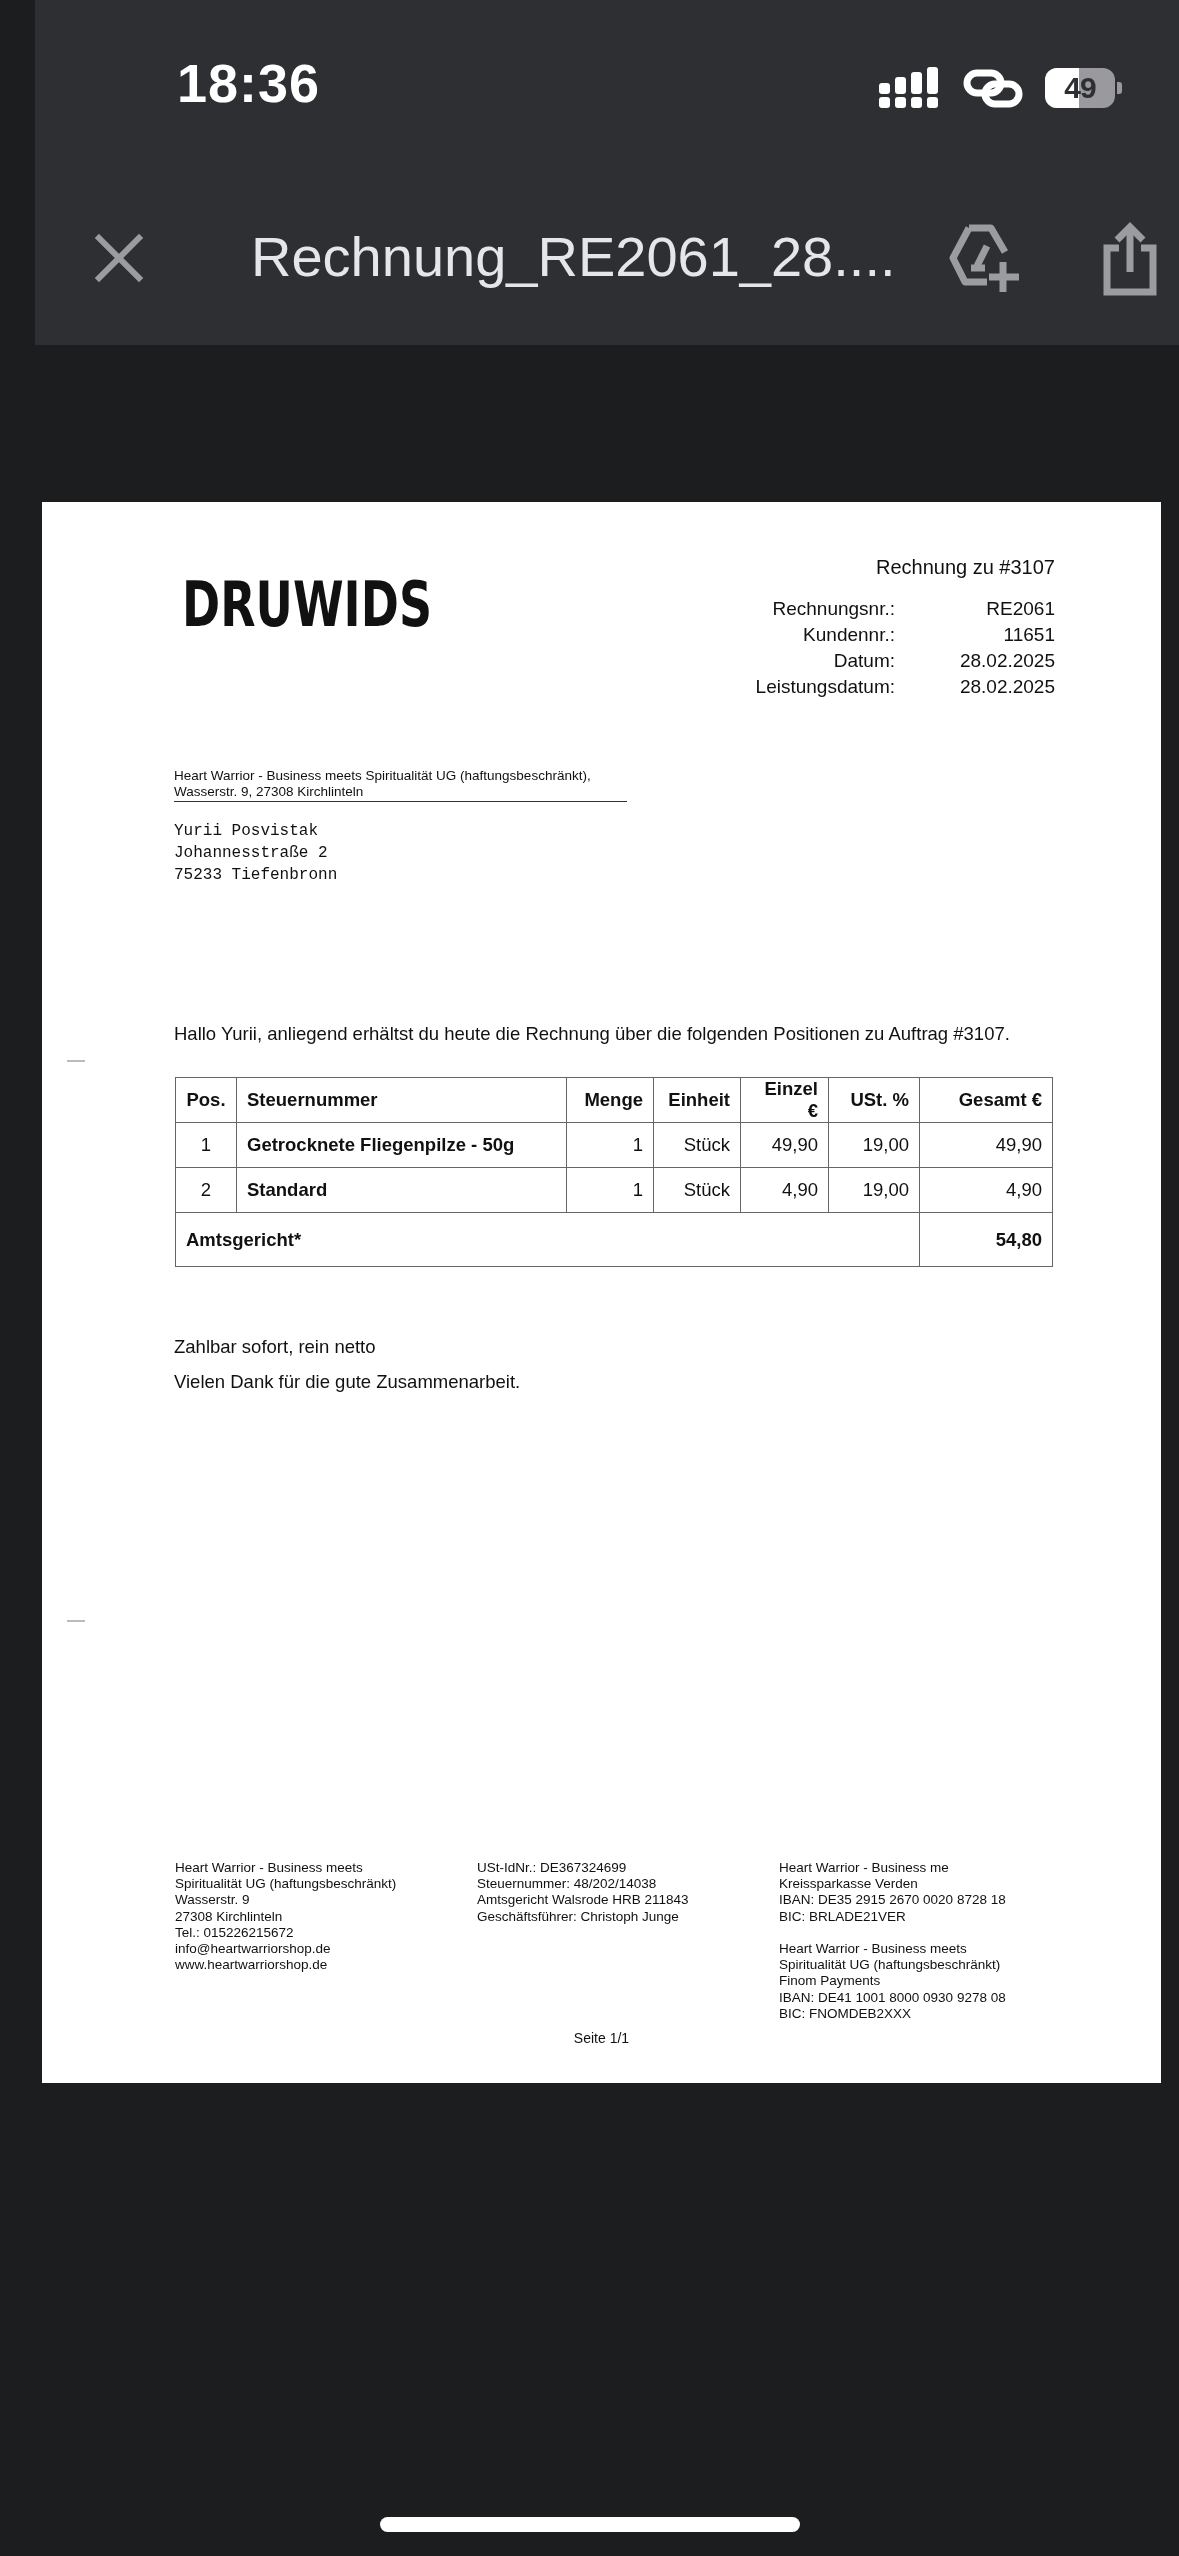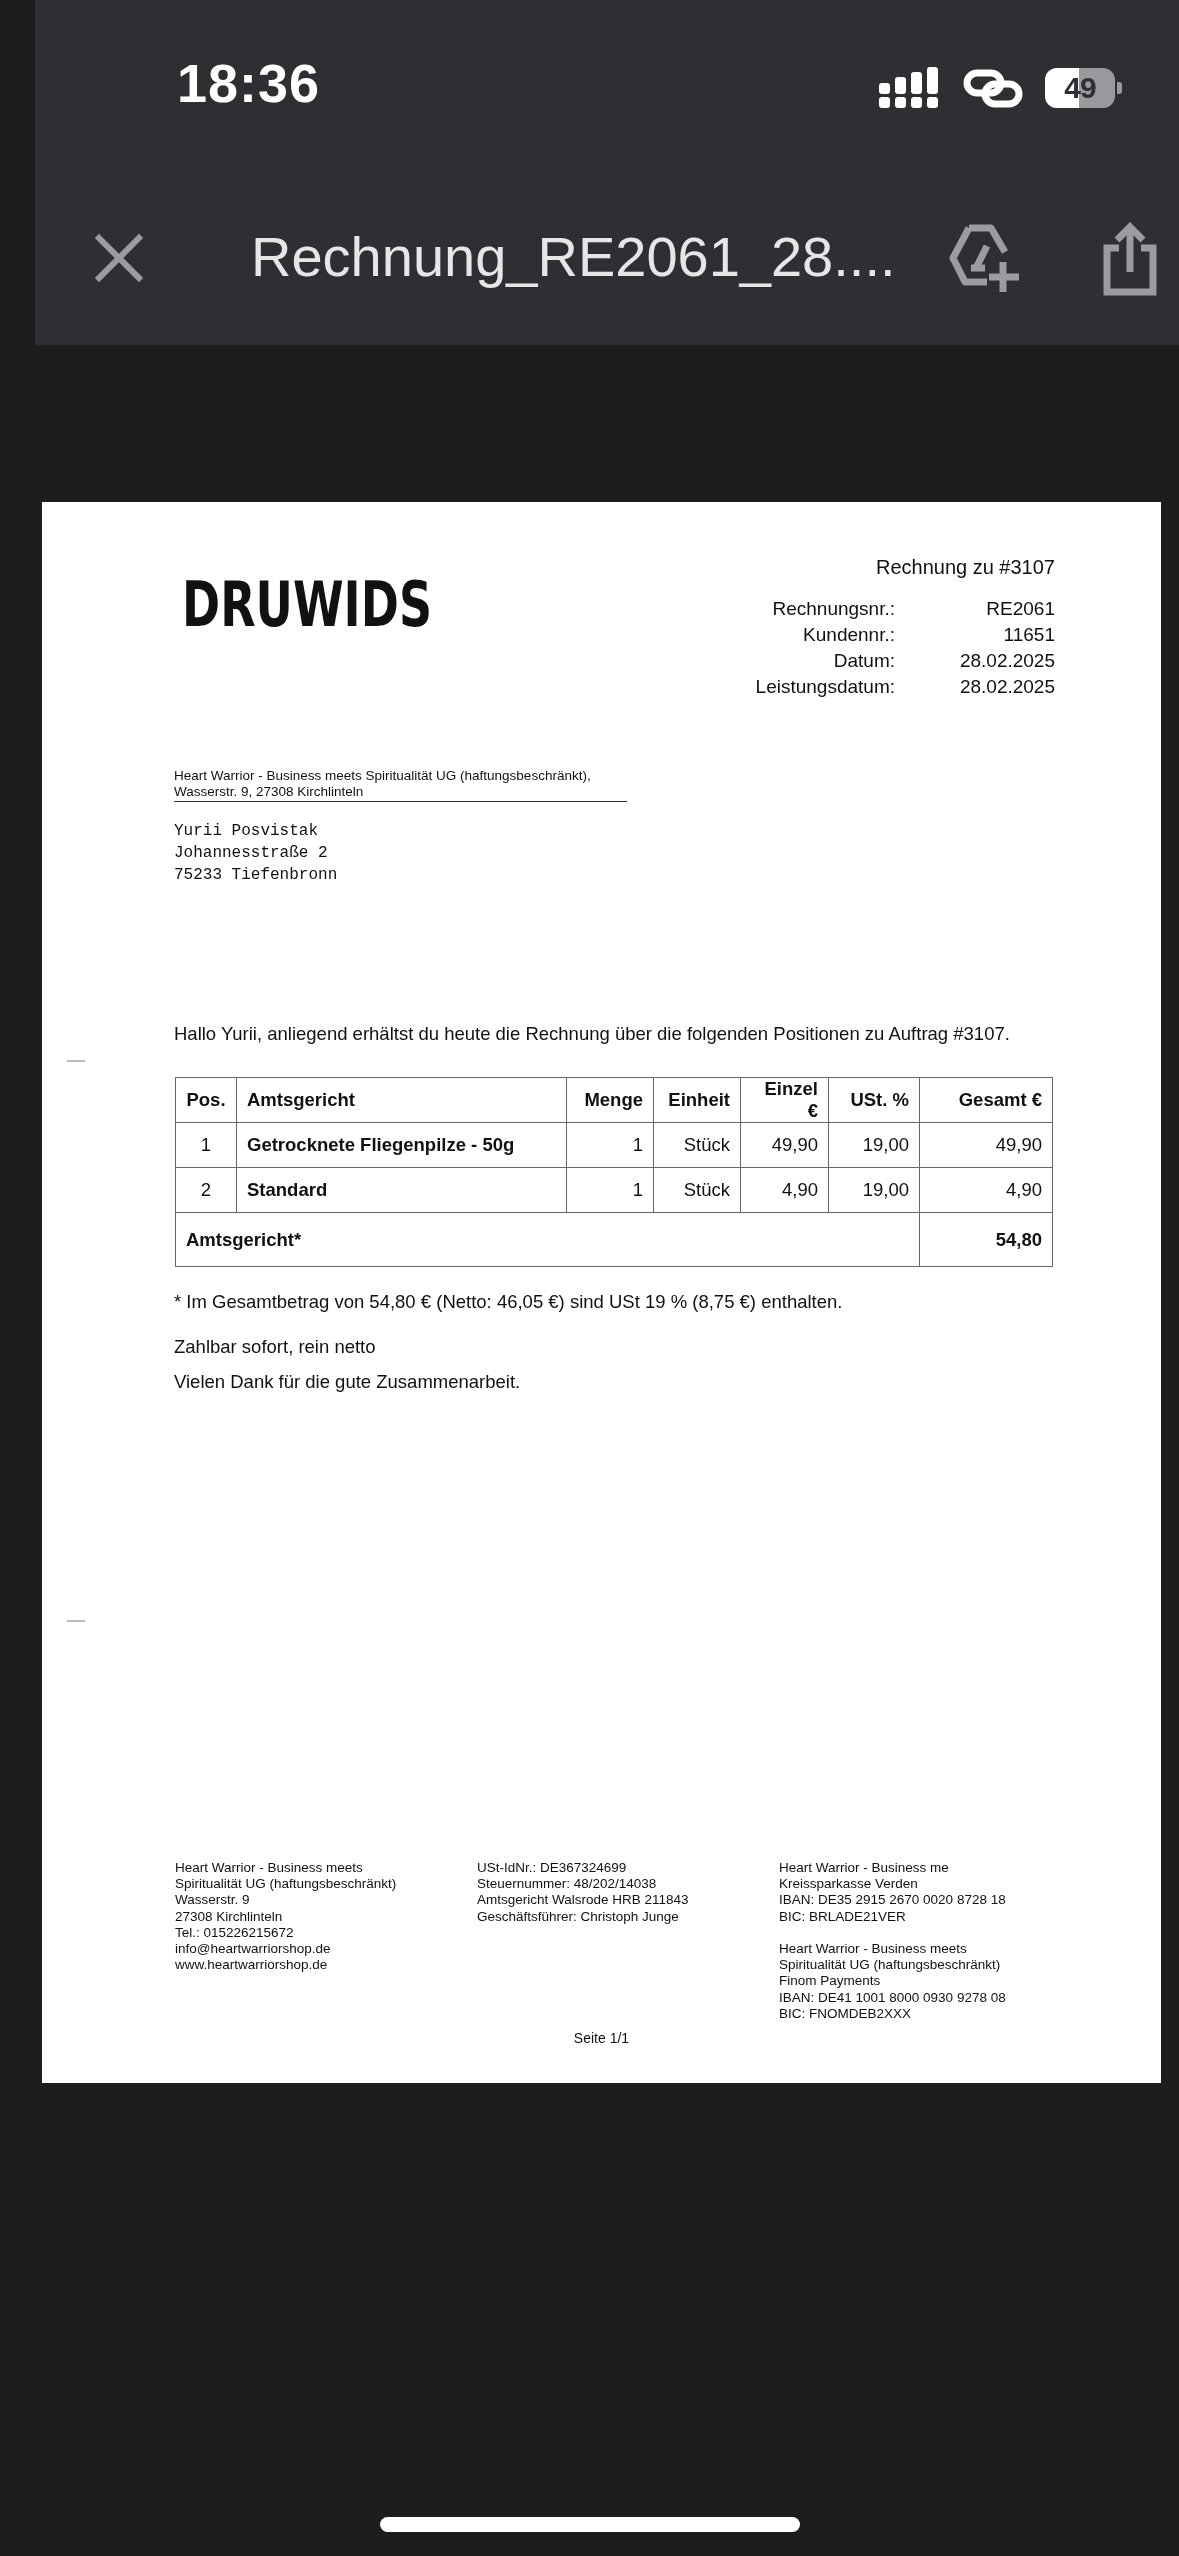--- a/index.html
+++ b/index.html
@@ -139,21 +139,21 @@
 
   <div class="side-mark" style="top:558px"></div>
   <div class="side-mark" style="top:1118px"></div>
 
   <div class="intro">Hallo Yurii, anliegend erhältst du heute die Rechnung über die folgenden Positionen zu Auftrag #3107.</div>
 
   <table class="items">
     <tbody>
         <tr>
       <th class="c-pos">Pos.</th>
-      <th class="c-bez" style="width:309px">Amtsgericht</th>
+      <th class="c-bez" style="width:309px">Steuernummer</th>
       <th class="r" style="width:66px">Menge</th>
       <th class="r" style="width:66px">Einheit</th>
       <th class="r" style="width:67px">Einzel €</th>
       <th class="r" style="width:70px">USt. %</th>
       <th class="r">Gesamt €</th>
     </tr>
     <tr>
       <td class="c-pos">1</td>
       <td class="c-bez" style="font-weight:bold">Getrocknete Fliegenpilze - 50g</td>
       <td class="r">1</td>
@@ -171,21 +171,20 @@
       <td class="r">19,00</td>
       <td class="r">4,90</td>
     </tr>
     <tr class="total">
       <td colspan="6" style="text-align:left">Amtsgericht*</td>
       <td class="r">54,80</td>
     </tr>
   </tbody>
     </table>
 
-  <div class="note" style="top:789px">* Im Gesamtbetrag von 54,80 € (Netto: 46,05 €) sind USt 19 % (8,75 €) enthalten.</div>
   <div class="note" style="top:834px">Zahlbar sofort, rein netto</div>
   <div class="note" style="top:869px">Vielen Dank für die gute Zusammenarbeit.</div>
 
   <div class="footer-col" style="left:133px">Heart Warrior - Business meets
 Spiritualität UG (haftungsbeschränkt)
 Wasserstr. 9
 27308 Kirchlinteln
 Tel.: 015226215672
 info@heartwarriorshop.de
 www.heartwarriorshop.de</div>

